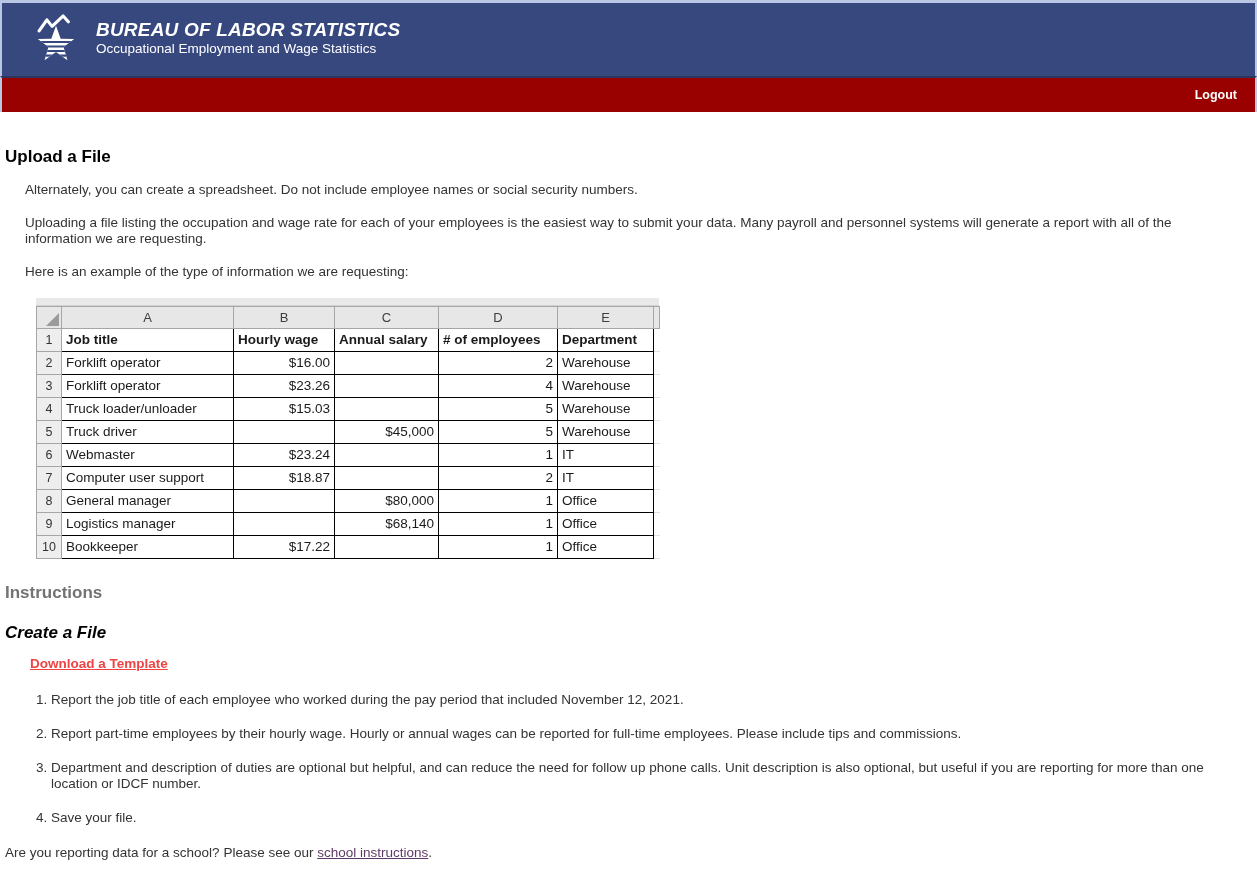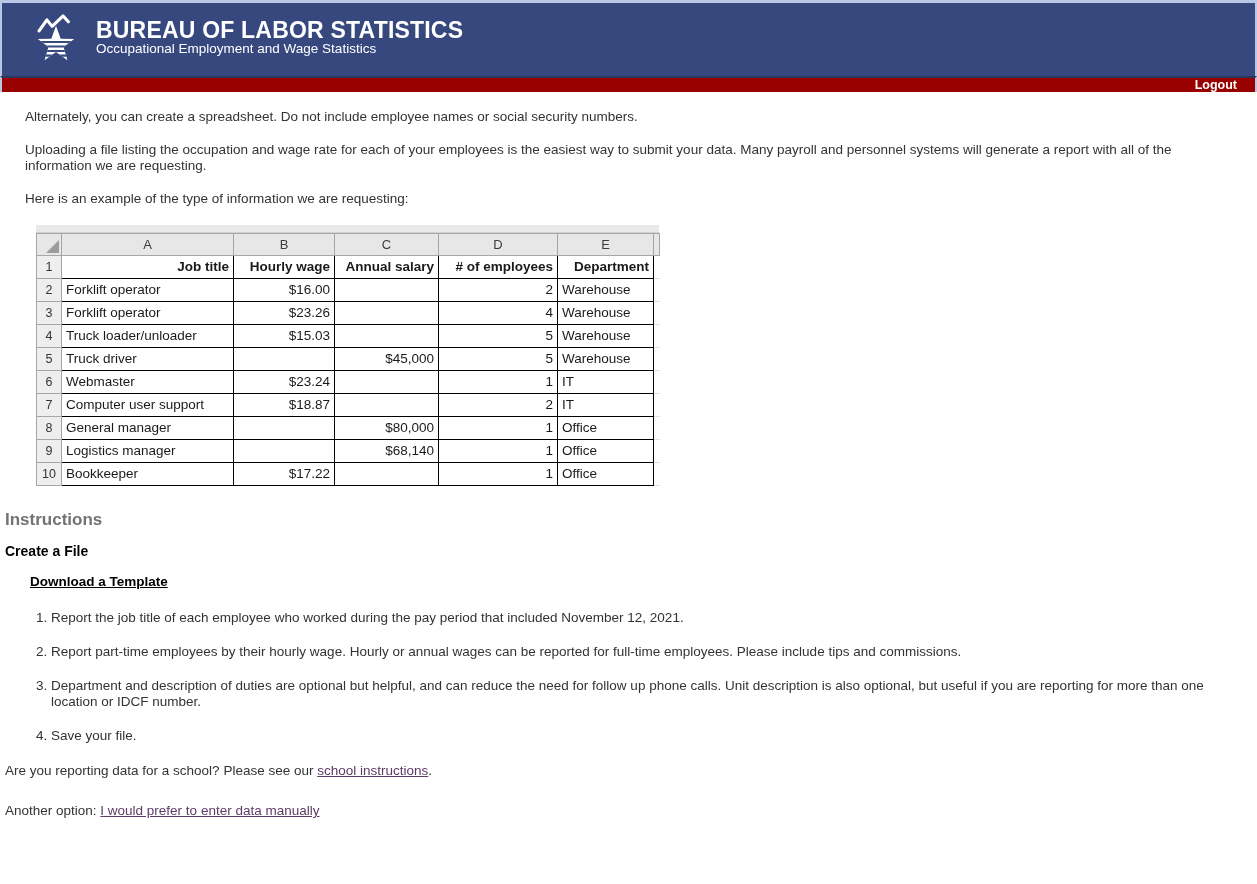--- a/index.html
+++ b/index.html
@@ -13,24 +13,24 @@
 
   
   .topline { height: 3px; background: #b9c6e4; }
   .banner {
     height: 73px; background: #37487f;
     border-left: 2px solid #b9c6e4; border-right: 2px solid #b9c6e4;
     display: flex; align-items: center; padding-left: 28px;
   }
   .logo { width: 52px; height: 52px; margin-right: 14px; flex: 0 0 auto; }
   .banner-titles { color: #ffffff; }
-  .banner-title { font-size: 23px; font-weight: bold; letter-spacing: .2px; }
+  .banner-title { font-size: 19px; font-weight: bold; letter-spacing: .2px; font-style: italic; }
   .banner-subtitle { font-size: 13.5px; margin-top: 3px; }
   .navbar {
-    height: 16px; background: #990000; border-top: 2px solid #2b3760;
+    height: 36px; background: #990000; border-top: 2px solid #2b3760;
     border-left: 2px solid #b9c6e4; border-right: 2px solid #b9c6e4;
     display: flex; align-items: center; justify-content: flex-end;
     padding-right: 18px;
   }
   .logout-link {
     color: #ffffff; font-size: 12.5px; font-weight: bold;
     text-decoration: none; cursor: pointer;
   }
 
   
@@ -60,32 +60,32 @@
   th.corner { position: relative; }
   th.corner .tri {
     position: absolute; right: 2px; bottom: 2px; width: 0; height: 0;
     border-left: 13px solid transparent; border-bottom: 13px solid #9b9b9b;
   }
   td.rn {
     background: #eeeeee; border: 1px solid #a6a6a6;
     font-size: 12.5px; color: #333; text-align: center;
   }
   td.cell { border: 1px solid #000000; background: #ffffff; }
-  tr.head-row td.cell { font-weight: bold; text-align: right; }
+  tr.head-row td.cell { font-weight: bold; text-align: left; }
   td.txt { text-align: left; margin-left: 48px; }
   td.num { text-align: right; }
   th.sliver-h { background: #e7e7e7; border: 1px solid #a6a6a6; }
   td.sliver { background: #ffffff; border: none; border-bottom: 1px solid #e0e0e0; }
 
   
   h2.instructions-title { font-size: 17px; font-weight: bold; color: #737373; margin-top: 26px; }
-  h3.create-file { font-size: 14px; font-weight: bold; color: #000; margin-top: 15px; }
+  h3.create-file { font-size: 17px; font-weight: bold; color: #000; margin-top: 24px; font-style: italic; }
   a.template-link {
     display: inline-block; margin: 15px 0 0 25px;
-    color: #000000; font-size: 13.5px; font-weight: bold;
+    color: #ef4444; font-size: 13.5px; font-weight: bold;
     text-decoration: underline; cursor: pointer;
   }
   ol.steps { margin: 20px 0 0 25px; padding-left: 21px; max-width: 1190px; }
   ol.steps li { margin-bottom: 18px; }
   p.school-line { margin-top: 19px; }
   p.manual-line { margin-top: 24px; }
   a.inline-link { color: #5e3a66; text-decoration: underline; cursor: pointer; }
 </style>
 </head>
 <body>
@@ -113,20 +113,21 @@
     <div class="banner-subtitle">Occupational Employment and Wage Statistics</div>
   </div>
 </header>
 
 <nav class="navbar">
   <a class="logout-link" href="#">Logout</a>
 </nav>
 
 <main class="content">
 
+  <h1 class="page-title">Upload a File</h1>
 
   <div class="intro">
     <p>Alternately, you can create a spreadsheet. Do not include employee names or social security numbers.</p>
     <p>Uploading a file listing the occupation and wage rate for each of your employees is the easiest way to submit your data. Many payroll and personnel systems will generate a report with all of the information we are requesting.</p>
     <p>Here is an example of the type of information we are requesting:</p>
   </div>
 
   <div class="sheet">
     <div class="sheet-topstrip"></div>
     <table class="sheet-table">

